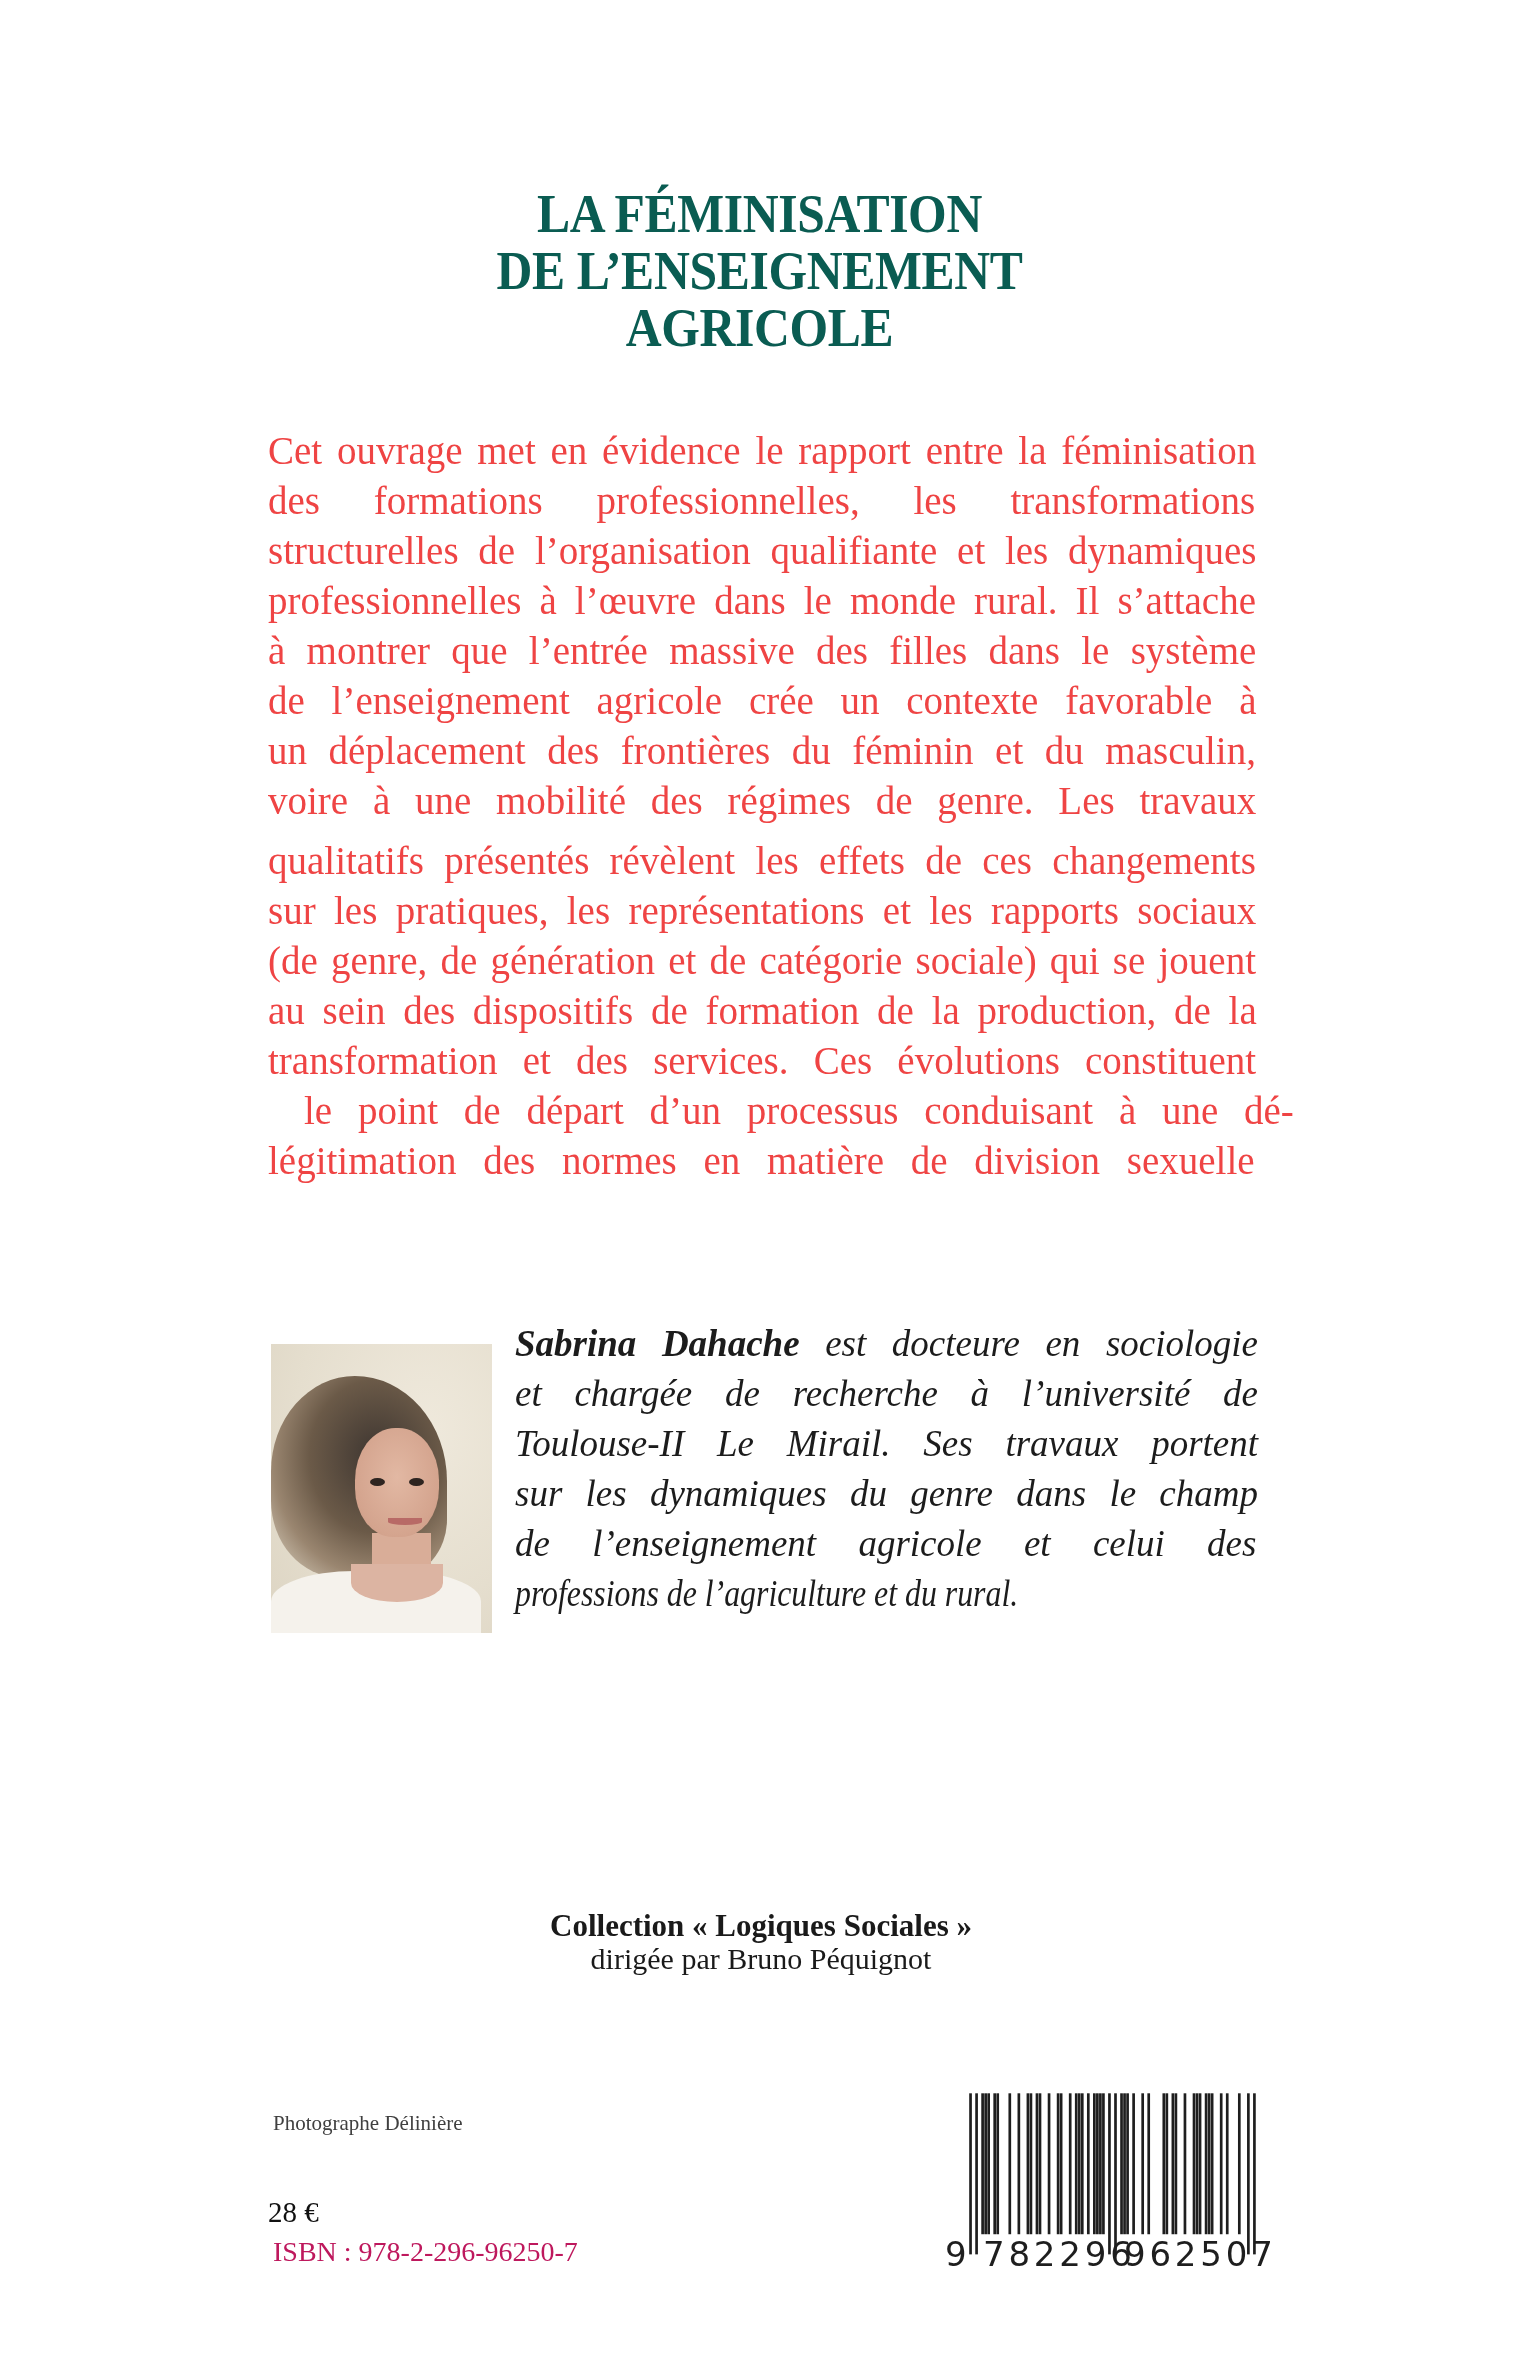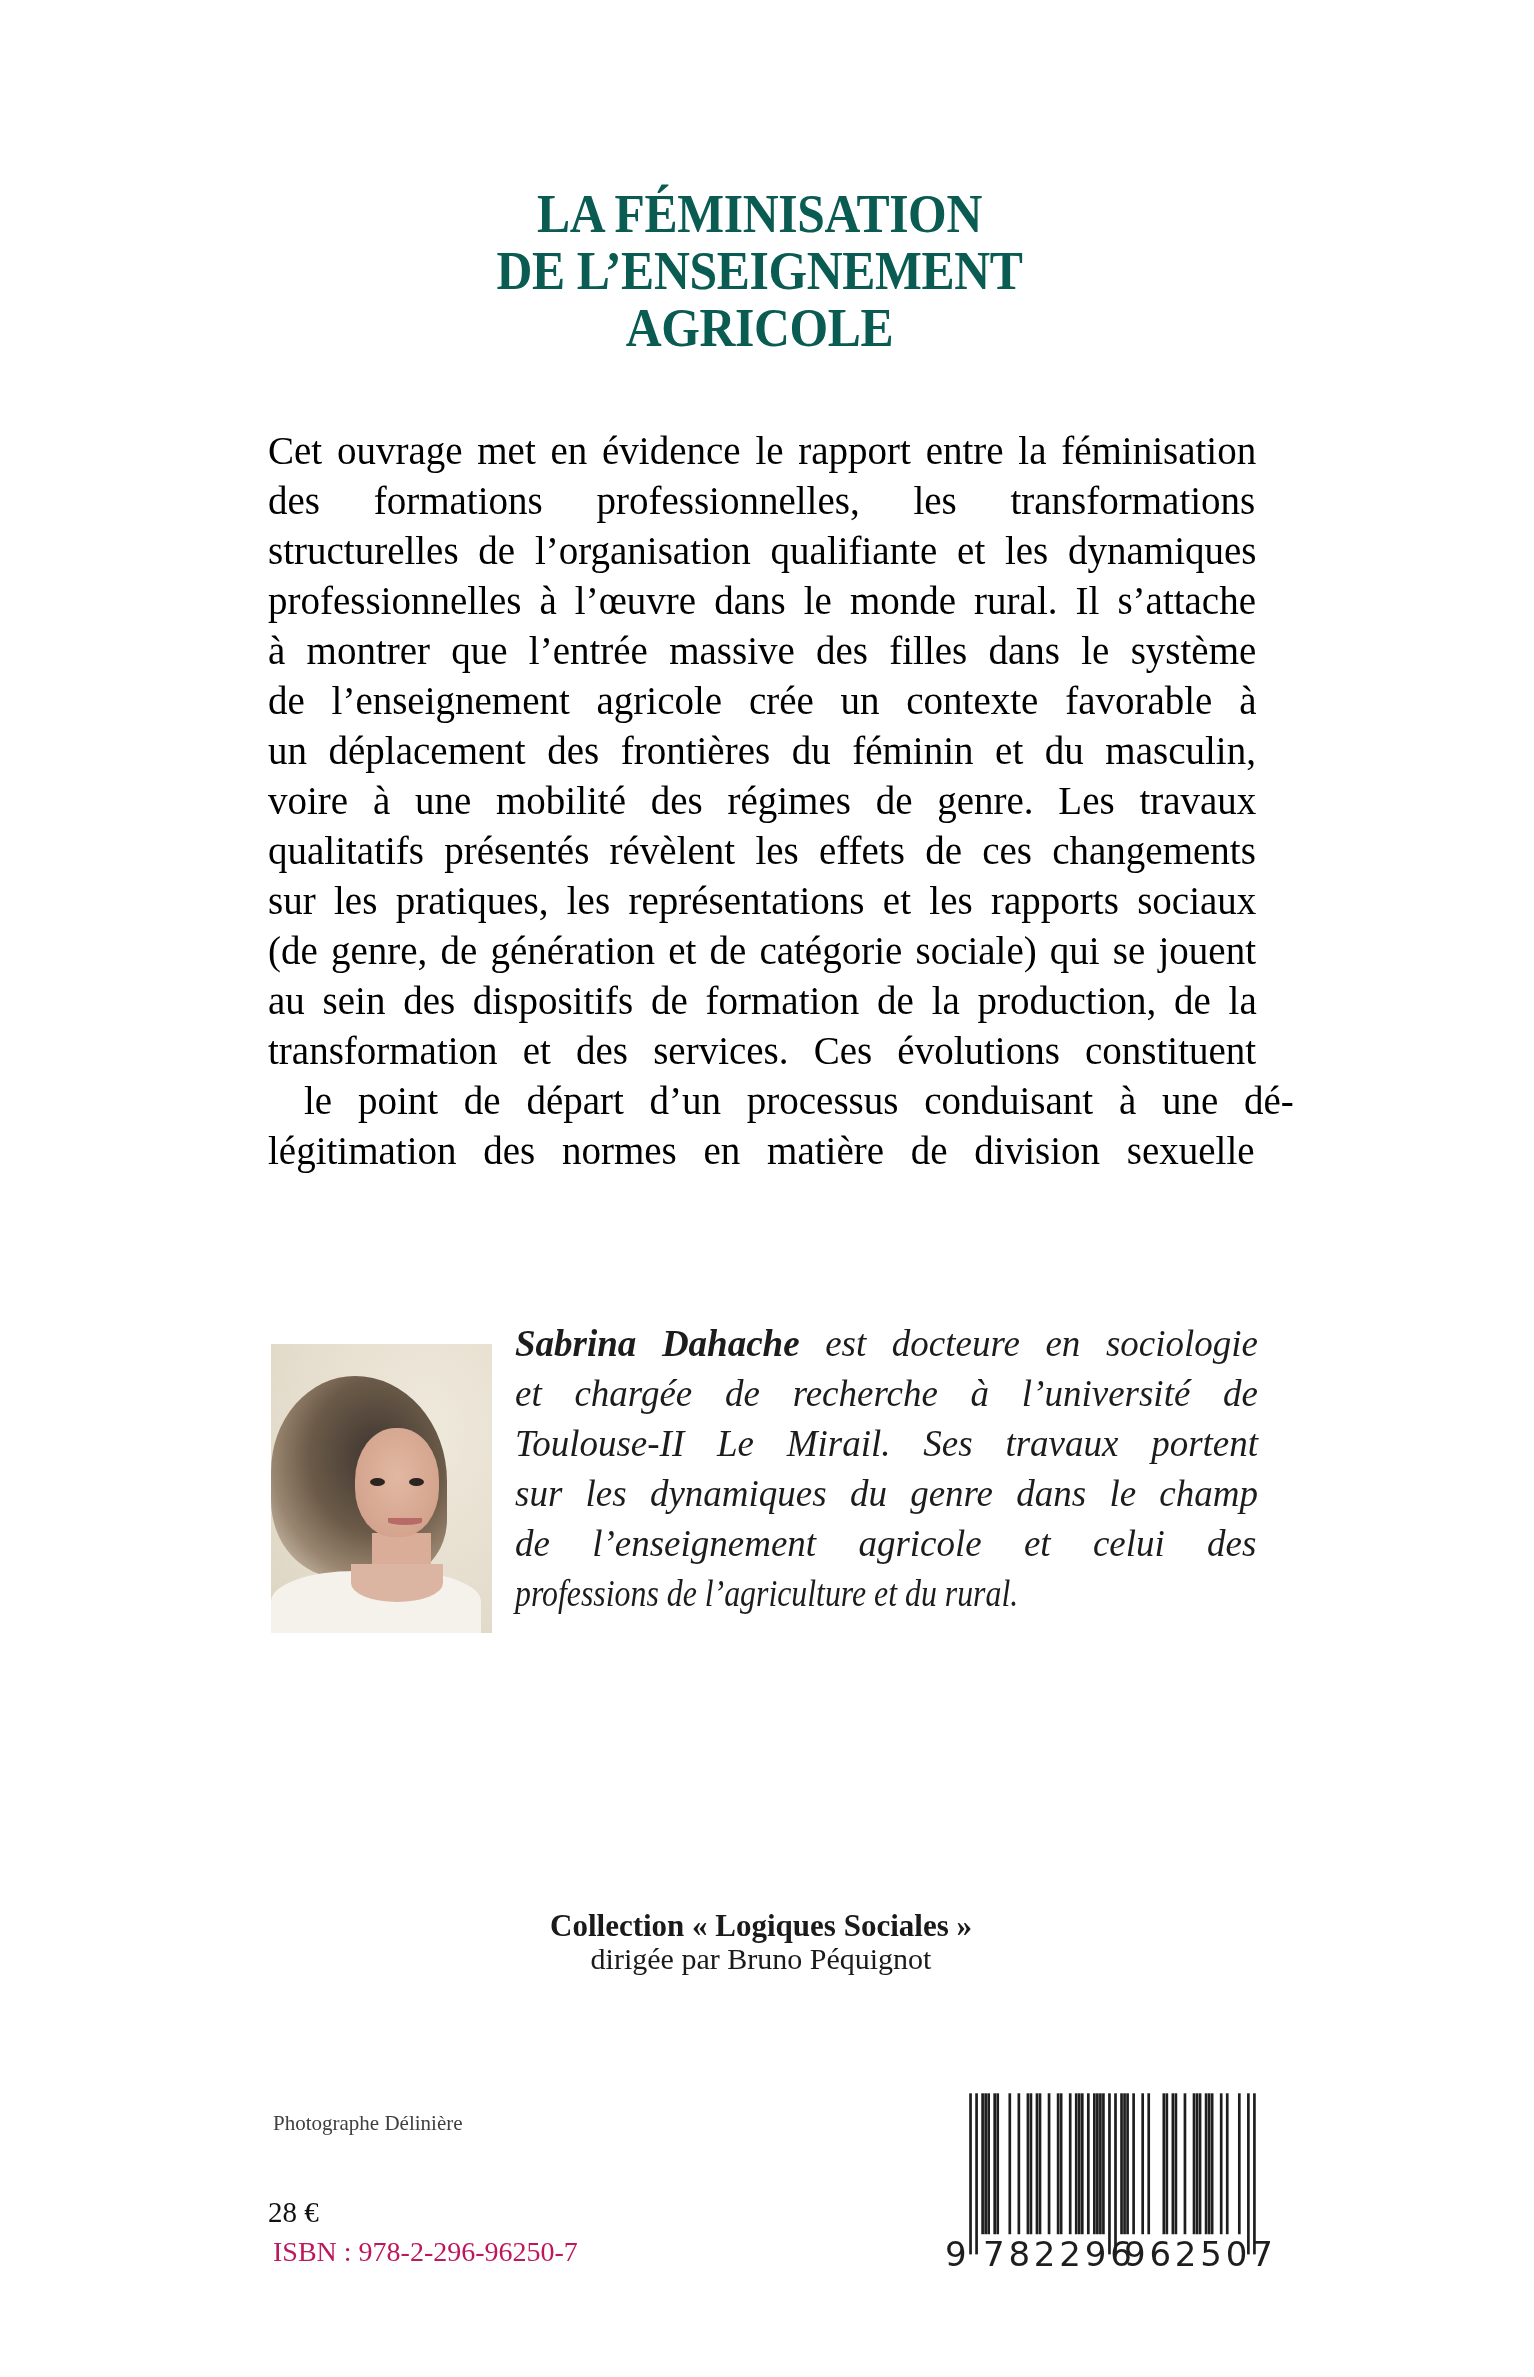--- a/index.html
+++ b/index.html
@@ -42,21 +42,21 @@
       text-align: center;
     }
     .blurb {
       position: absolute;
       left: 268px;
       top: 426px;
       width: 988px;
       font-size: 39px;
       line-height: 50px;
       text-align: justify;
-      color: #000000;
+      color: #ef4444;
     }
     .blurb .row {
       display: block;
       height: 50px;
       white-space: nowrap;
       text-align: justify;
       text-align-last: justify;
       overflow: visible;
     }
     .blurb .row.last {
@@ -218,21 +218,21 @@
 
   <div class="blurb">
     <span class="row" style="display: block; width: auto;"><span style="display: inline-block; white-space: nowrap; transform-origin: 0px 0px; transform: scaleX(1); word-spacing: 5px;">Cet ouvrage met en évidence le rapport entre la féminisation</span></span>
     <span class="row" style="display: block; width: auto;"><span style="display: inline-block; white-space: nowrap; transform-origin: 0px 0px; transform: scaleX(1); word-spacing: 44px;">des formations professionnelles, les transformations</span></span>
     <span class="row" style="display: block; width: auto;"><span style="display: inline-block; white-space: nowrap; transform-origin: 0px 0px; transform: scaleX(1); word-spacing: 10px;">structurelles de l’organisation qualifiante et les dynamiques</span></span>
     <span class="row" style="display: block; width: auto;"><span style="display: inline-block; white-space: nowrap; transform-origin: 0px 0px; transform: scaleX(1); word-spacing: 8.3px;">professionnelles à l’œuvre dans le monde rural. Il s’attache</span></span>
     <span class="row" style="display: block; width: auto;"><span style="display: inline-block; white-space: nowrap; transform-origin: 0px 0px; transform: scaleX(1); word-spacing: 11.5px;">à montrer que l’entrée massive des filles dans le système</span></span>
     <span class="row" style="display: block; width: auto;"><span style="display: inline-block; white-space: nowrap; transform-origin: 0px 0px; transform: scaleX(1); word-spacing: 17px;">de l’enseignement agricole crée un contexte favorable à</span></span>
     <span class="row" style="display: block; width: auto;"><span style="display: inline-block; white-space: nowrap; transform-origin: 0px 0px; transform: scaleX(1); word-spacing: 11.8px;">un déplacement des frontières du féminin et du masculin,</span></span>
     <span class="row" style="display: block; width: auto;"><span style="display: inline-block; white-space: nowrap; transform-origin: 0px 0px; transform: scaleX(1); word-spacing: 15px;">voire à une mobilité des régimes de genre. Les travaux</span></span>
-    <span class="row" style="display: block; width: auto;"><span style="display: inline-block; white-space: nowrap; transform-origin: 0px 0px; transform: scaleX(1); word-spacing: 10.5px;">qualitatifs présentés révèlent les effets de ces changements</span></span>
+    <span class="row" style="display: block; width: auto; margin-top: 10px;"><span style="display: inline-block; white-space: nowrap; transform-origin: 0px 0px; transform: scaleX(1); word-spacing: 10.5px;">qualitatifs présentés révèlent les effets de ces changements</span></span>
     <span class="row" style="display: block; width: auto;"><span style="display: inline-block; white-space: nowrap; transform-origin: 0px 0px; transform: scaleX(1); word-spacing: 8.6px;">sur les pratiques, les représentations et les rapports sociaux</span></span>
     <span class="row" style="display: block; width: auto;"><span style="display: inline-block; white-space: nowrap; transform-origin: 0px 0px; transform: scaleX(1); word-spacing: 3.4px;">(de genre, de génération et de catégorie sociale) qui se jouent</span></span>
     <span class="row" style="display: block; width: auto;"><span style="display: inline-block; white-space: nowrap; transform-origin: 0px 0px; transform: scaleX(1); word-spacing: 8px;">au sein des  dispositifs de formation de la production, de la</span></span>
     <span class="row" style="display: block; width: auto;"><span style="display: inline-block; white-space: nowrap; transform-origin: 0px 0px; transform: scaleX(1); word-spacing: 15.4px;">transformation et des services. Ces évolutions constituent</span></span>
     <span class="row" style="display: block; width: auto; margin-left: 36px;"><span style="display: inline-block; white-space: nowrap; transform-origin: 0px 0px; transform: scaleX(1); word-spacing: 16px;">le point de départ d’un processus conduisant à une dé-</span></span>
     <span class="row" style="display: block; width: auto;"><span style="display: inline-block; white-space: nowrap; transform-origin: 0px 0px; transform: scaleX(1); word-spacing: 17px;">légitimation des normes en matière de division sexuelle</span></span>
   </div>
 
   <div class="author-photo" aria-label="author-portrait">
     <div class="wall"></div>

